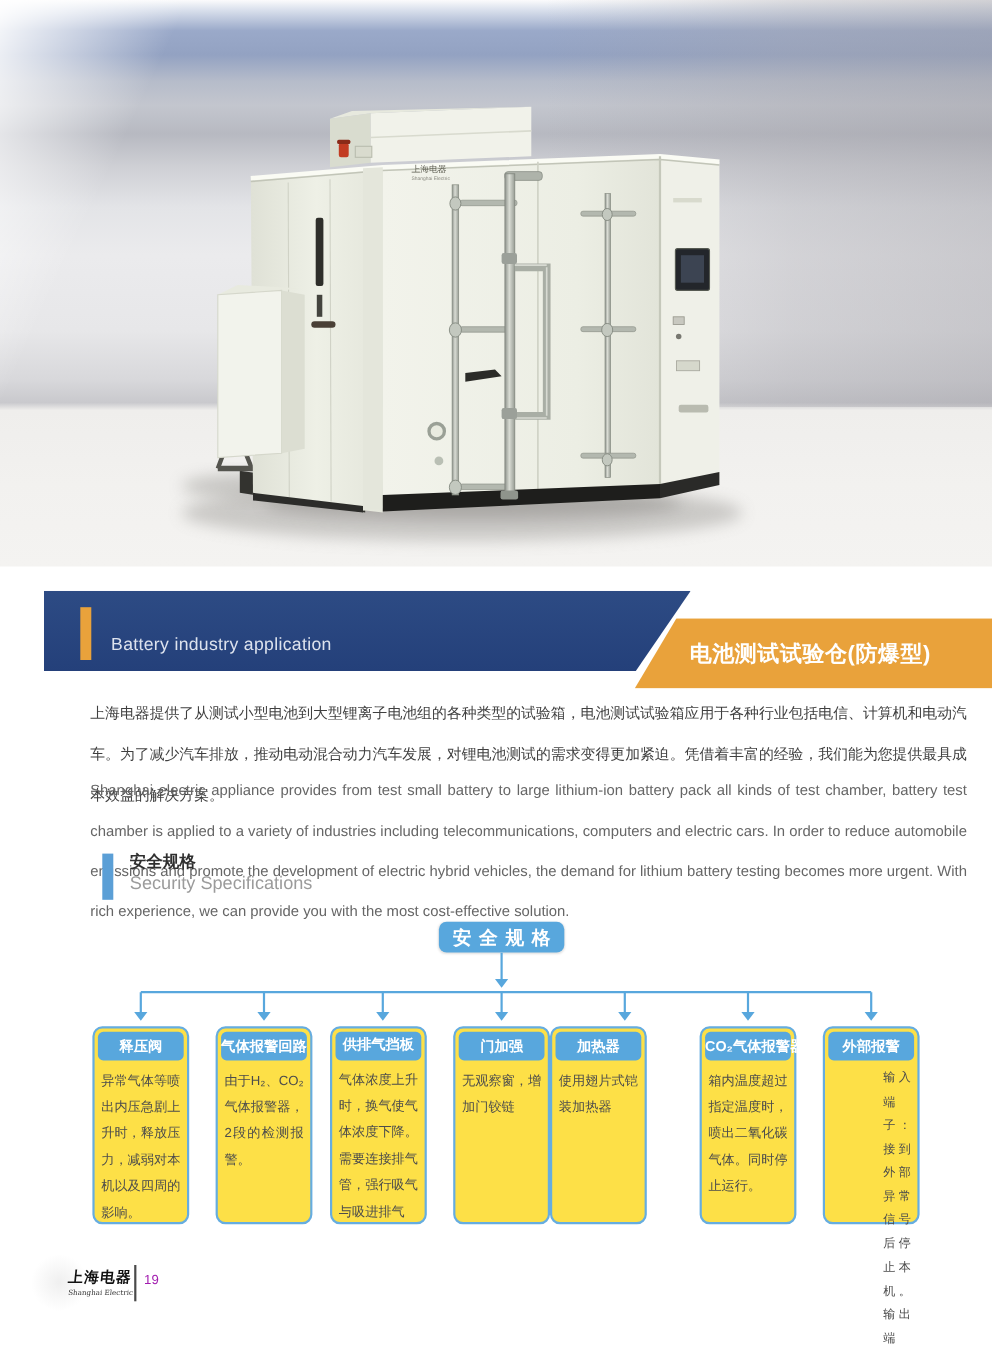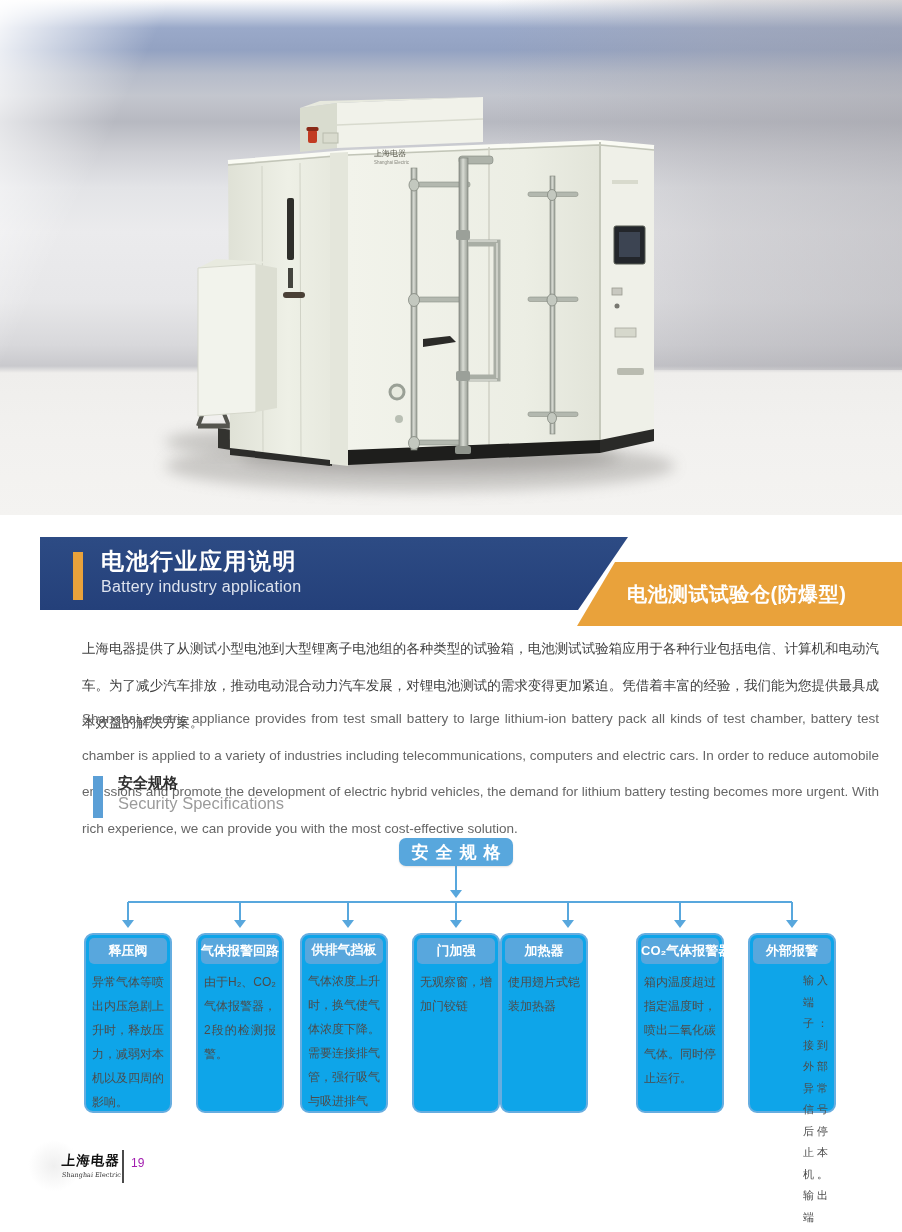--- a/index.html
+++ b/index.html
@@ -61,21 +61,21 @@
   .sec-sub{position:absolute;left:118px;top:794px;font-size:16.5px;color:#9b9b9b;text-align:right;}
   
   .flow-root{
     position:absolute;left:399px;top:838px;width:114px;height:28px;
     background:#58a7dd;border-radius:7px;color:#ffffff;font-size:17px;font-weight:bold;
     letter-spacing:7px;text-indent:7px;display:flex;align-items:center;justify-content:center;
     box-shadow:0 1px 2px rgba(0,0,0,0.12);
   }
   .flow-lines{position:absolute;left:0;top:866px;}
   .node{
-    position:absolute;top:933px;width:88px;height:180px;background:#0ea5e9;
+    position:absolute;top:933px;width:88px;height:180px;background:#fde047;
     border:2px solid #66ade0;border-radius:9px;box-sizing:border-box;padding:3px;
   }
   .node-header{
     background:#58a7dd;border-radius:5px;height:26px;line-height:26px;text-align:center;
     color:#ffffff;font-size:13px;font-weight:bold;white-space:nowrap;
   }
   .node-body{
     margin-top:4px;padding:2px 3px;font-size:12px;line-height:24px;color:#4c4c4c;
     text-align:justify;text-justify:inter-character;
   }
@@ -225,21 +225,20 @@
     <g>
       <polygon points="198,268 216,259 272,262 256,264" fill="#e8eadf"></polygon>
       <polygon points="198,268 256,264 256,412 198,416" fill="#f2f3ec" stroke="#d5d7cb" stroke-width="1"></polygon>
       <polygon points="256,264 277,268 277,408 256,412" fill="#dcded2"></polygon>
     </g>
   </svg>
 </div>
 
 <div class="banner-blue">
   <div class="banner-accent"></div>
-  <div class="banner-title">电池行业应用说明</div>
   <div class="banner-sub">Battery industry application</div>
 </div>
 <div class="banner-orange">
   <span>电池测试试验仓(防爆型)</span>
 </div>
 
 <div class="intro-zh">上海电器提供了从测试小型电池到大型锂离子电池组的各种类型的试验箱，电池测试试验箱应用于各种行业包括电信、计算机和电动汽车。为了减少汽车排放，推动电动混合动力汽车发展，对锂电池测试的需求变得更加紧迫。凭借着丰富的经验，我们能为您提供最具成本效益的解决方案。</div>
 <div class="intro-en">Shanghai electric appliance provides from test small battery to large lithium-ion battery pack all kinds of test chamber, battery test chamber is applied to a variety of industries including telecommunications, computers and electric cars. In order to reduce automobile emissions and promote the development of electric hybrid vehicles, the demand for lithium battery testing becomes more urgent. With rich experience, we can provide you with the most cost-effective solution.</div>
 
 <div class="sec-bar"></div>

